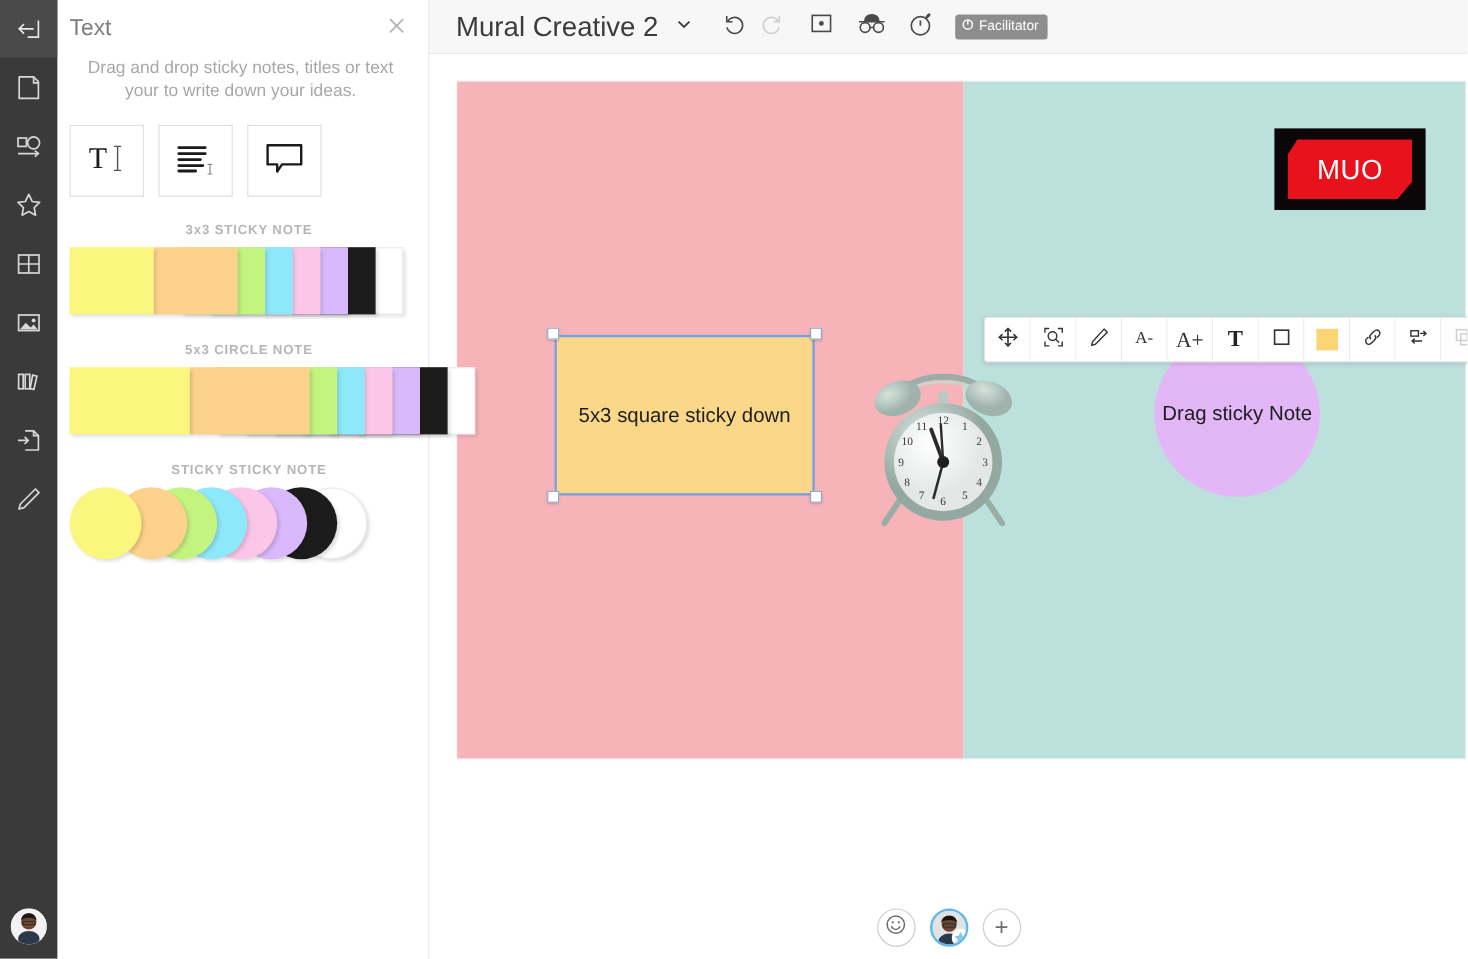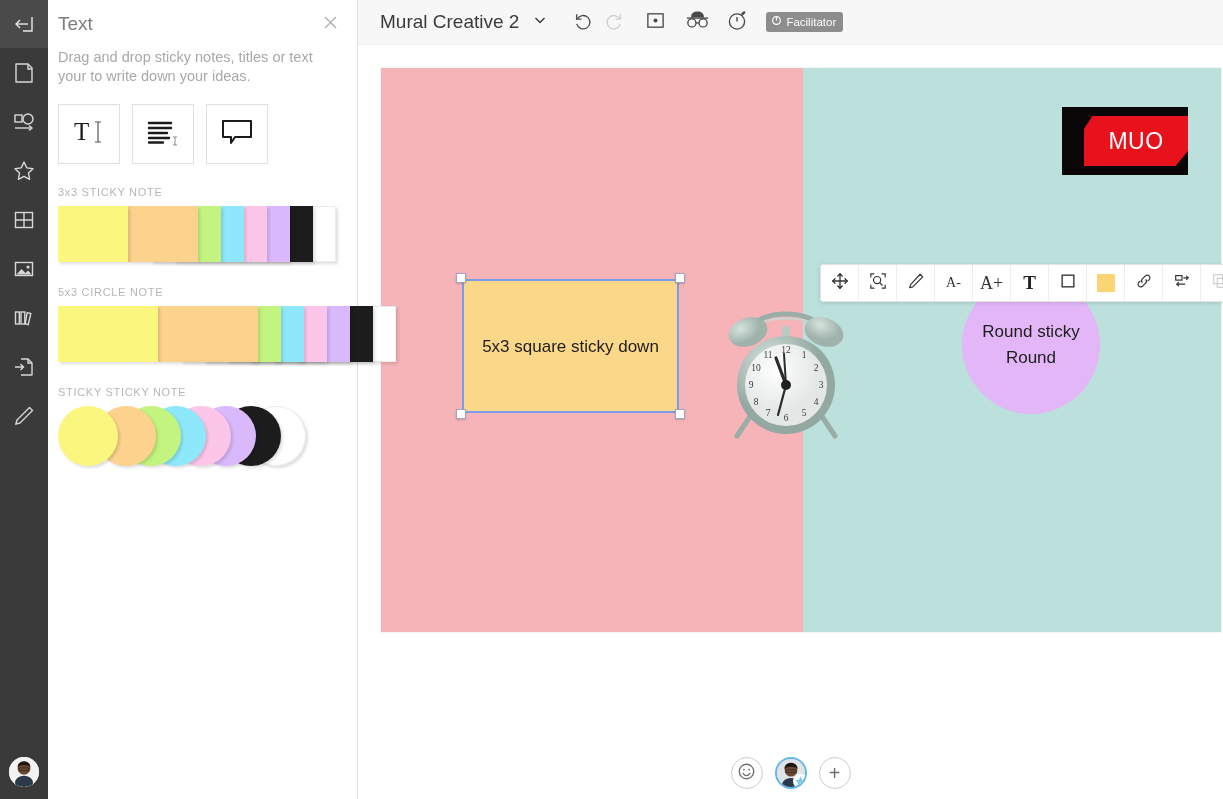--- a/index.html
+++ b/index.html
@@ -38,20 +38,21 @@
   }
 
   
   .panel {
     width: 310px; height: 799px;
     background: #fff;
     border-right: 1px solid #e2e2e2;
     flex: 0 0 310px;
     position: relative;
     padding: 0 0 16px 0;
+    text-align: center;
   }
   .panel-head {
     display: flex; align-items: flex-start; justify-content: space-between;
     padding: 12px 16px 0 10px;
   }
   .panel-title {
     font-size: 19px; color: #7d7d7d; font-weight: 400;
     line-height: 24px;
   }
   .panel-close {
@@ -67,21 +68,21 @@
     display: flex; gap: 12px; margin: 18px 0 0 10px;
   }
   .tool-box {
     width: 62px; height: 60px;
     border: 1px solid #e0e0e0; background: #fff;
     display: flex; align-items: center; justify-content: center;
     cursor: pointer;
   }
   .sec-label {
     margin: 22px 0 8px 10px;
-    font-size: 11px; font-weight: normal; letter-spacing: .7px;
+    font-size: 11px; font-weight: bold; letter-spacing: .7px;
     color: #b6b6b6;
   }
   .swatch-row { margin-left: 10px; position: relative; height: 58px; }
   .swatch-row.circles { height: 70px; }
   .sw {
     position: absolute; top: 0;
     box-shadow: 2px 2px 3px rgba(0,0,0,0.13);
     cursor: pointer;
   }
   .sw.sq3 { width: 70px; height: 56px; }
@@ -94,21 +95,21 @@
     background: #fff; height: 799px;
   }
   .topbar {
     height: 45px; width: 100%;
     background: #f7f7f7;
     border-bottom: 1px solid #ececec;
     display: flex; align-items: center;
     padding-left: 22px; gap: 0;
   }
   .mural-title {
-    font-size: 19px; color: #3b3b3b; font-weight: 400;
+    font-size: 23px; color: #3b3b3b; font-weight: 400;
   }
   .tb-btn {
     display: flex; align-items: center; justify-content: center;
     cursor: pointer; height: 34px;
   }
   .caret { margin-left: 11px; width: 20px; }
   .undo { margin-left: 20px; width: 26px; }
   .redo { margin-left: 4px; width: 26px; }
   .frame-ic { margin-left: 16px; width: 26px; }
   .glasses { margin-left: 14px; width: 30px; }
@@ -130,21 +131,21 @@
     width: 840px; height: 564px;
     box-shadow: 0 0 0 1px rgba(0,0,0,0.04);
   }
   .board .pink { position: absolute; left: 0; top: 0; width: 422px; height: 100%; background: #f6b4b9; }
   .board .teal { position: absolute; left: 422px; top: 0; right: 0; height: 100%; background: #bce0dc; }
 
   
   .muo {
     position: absolute; left: 681px; top: 39px;
     width: 126px; height: 68px; background: #0b0608;
-    display: flex; align-items: center; justify-content: flex-end;
+    display: flex; align-items: center; justify-content: center;
   }
   .muo-red {
     width: 104px; height: 50px; background: #e8121c; position: relative;
     clip-path: polygon(8% 0, 100% 0, 100% 70%, 88% 100%, 0 100%, 0 26%);
     display: flex; align-items: center; justify-content: center;
   }
   .muo-text {
     color: #fff; font-size: 23px; letter-spacing: .5px;
     font-family: "Liberation Sans", sans-serif; font-weight: 400;
   }
@@ -536,21 +537,21 @@
 
         <div class="sel-sticky">
           <span>5x3 square sticky down</span>
           <span class="handle" style="left:-8px;top:-8px"></span>
           <span class="handle" style="right:-8px;top:-8px"></span>
           <span class="handle" style="left:-8px;bottom:-8px"></span>
           <span class="handle" style="right:-8px;bottom:-8px"></span>
         </div>
 
         <div class="round-sticky">
-          <span>Round sticky Round</span>
+          <span>Drag sticky Note</span>
         </div>
       </div>
 
       <div class="el-toolbar">
         <div class="el-btn">
           <span>
             <svg width="18" height="18" viewBox="0 0 20 20" fill="none" stroke="#333" stroke-width="1.5" stroke-linecap="round">
               <path d="M10 2v16M2 10h16"></path>
               <path d="M10 2L7.6 4.4M10 2l2.4 2.4M10 18l-2.4-2.4M10 18l2.4-2.4M2 10l2.4-2.4M2 10l2.4 2.4M18 10l-2.4-2.4M18 10l-2.4 2.4"></path>
             </svg>

